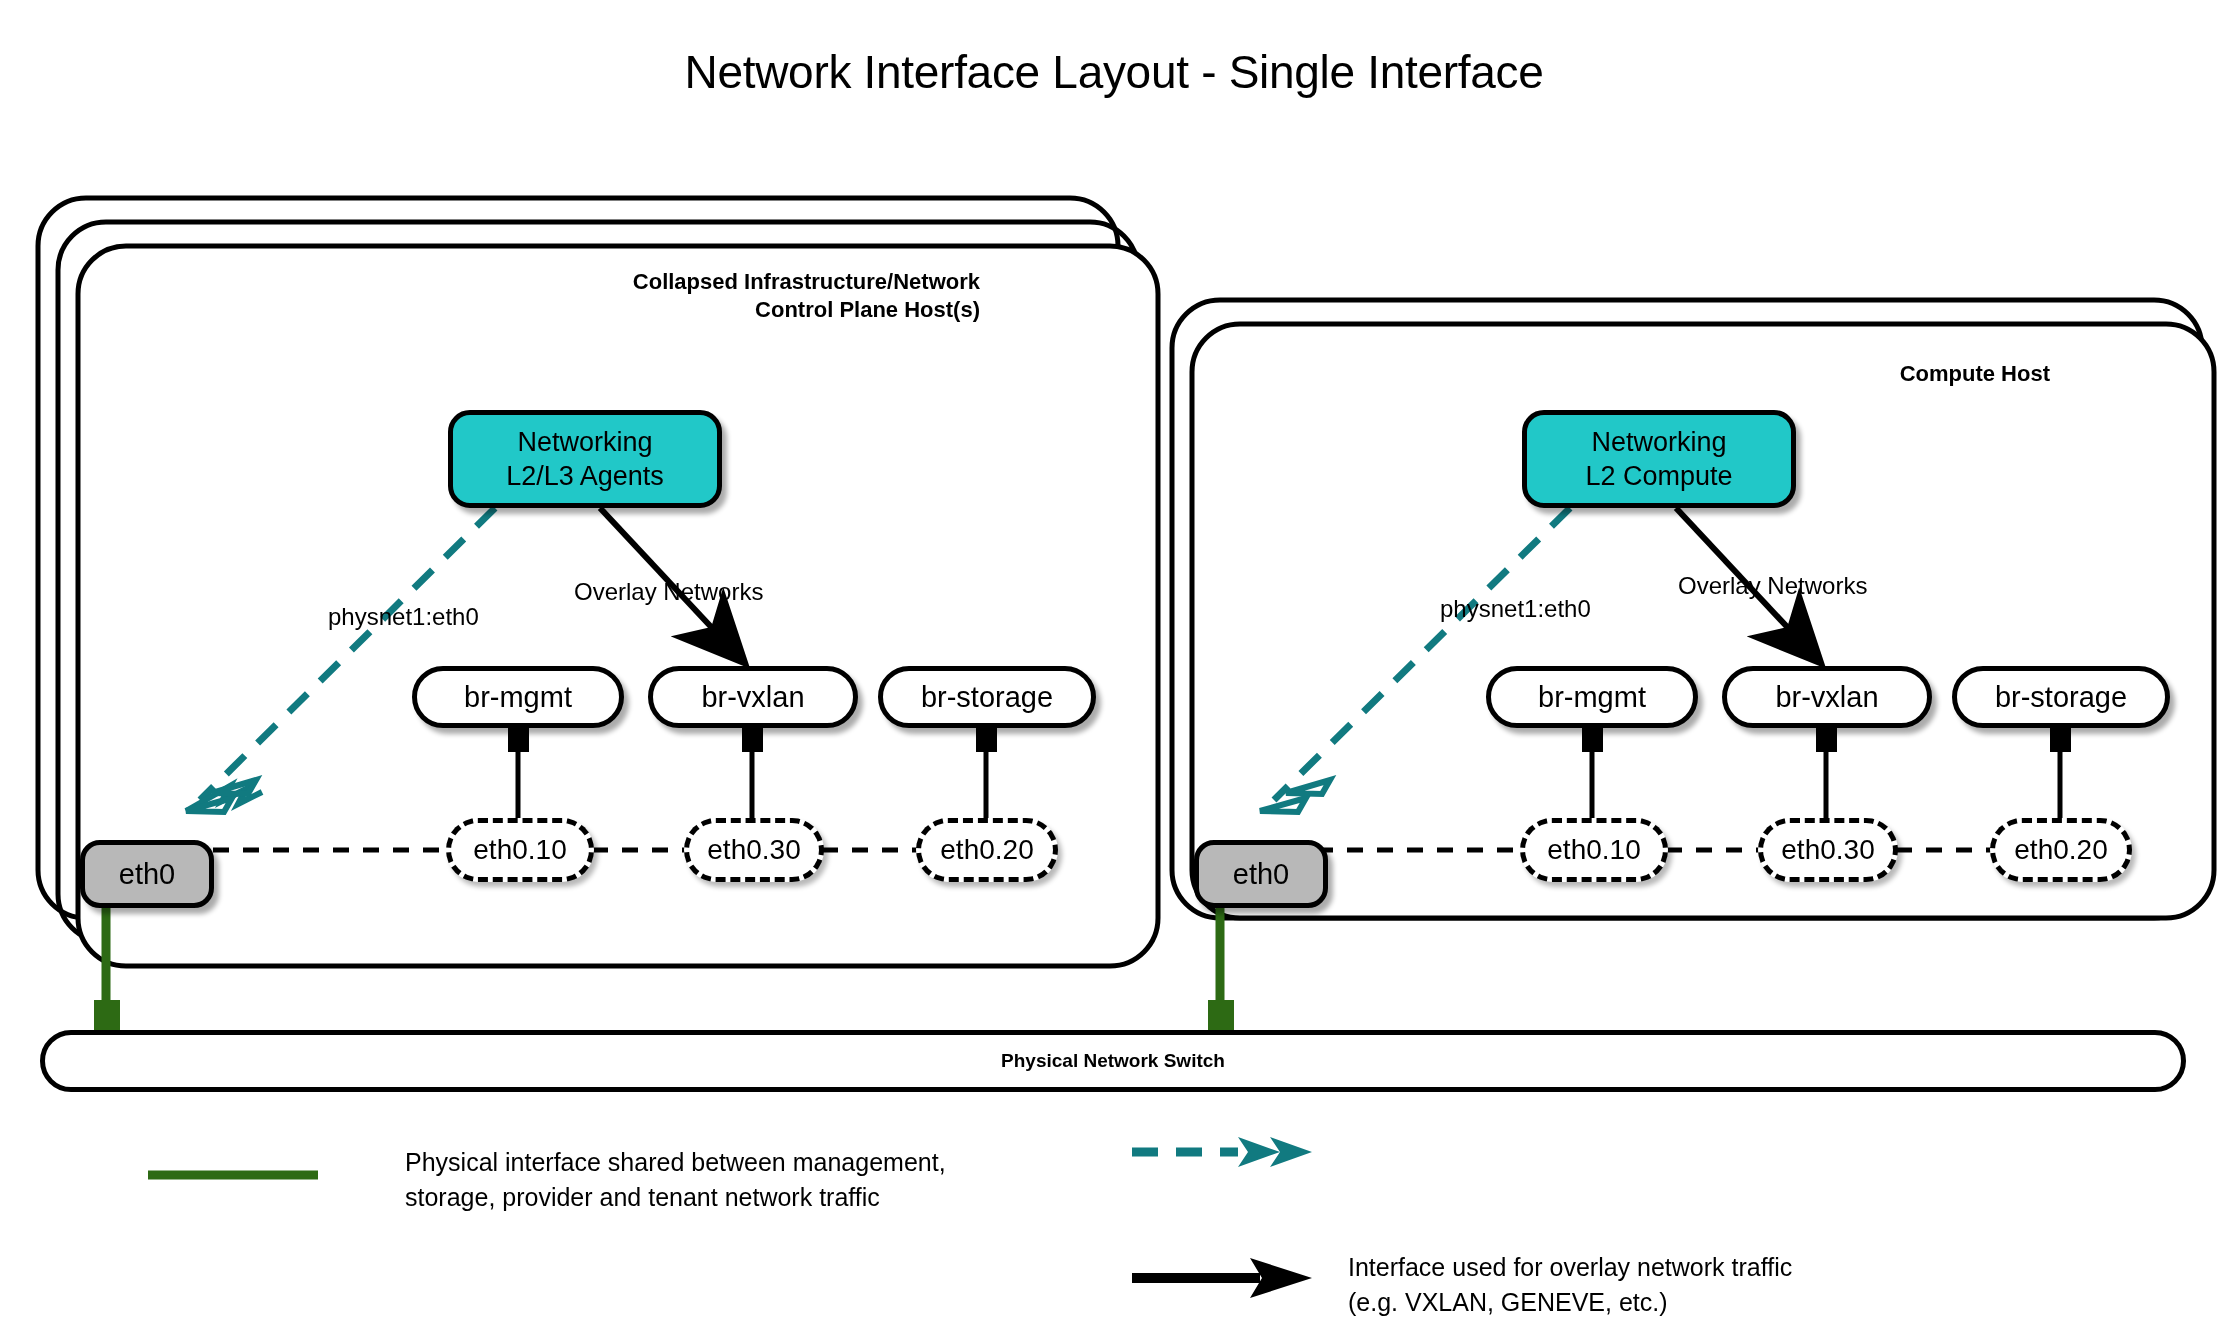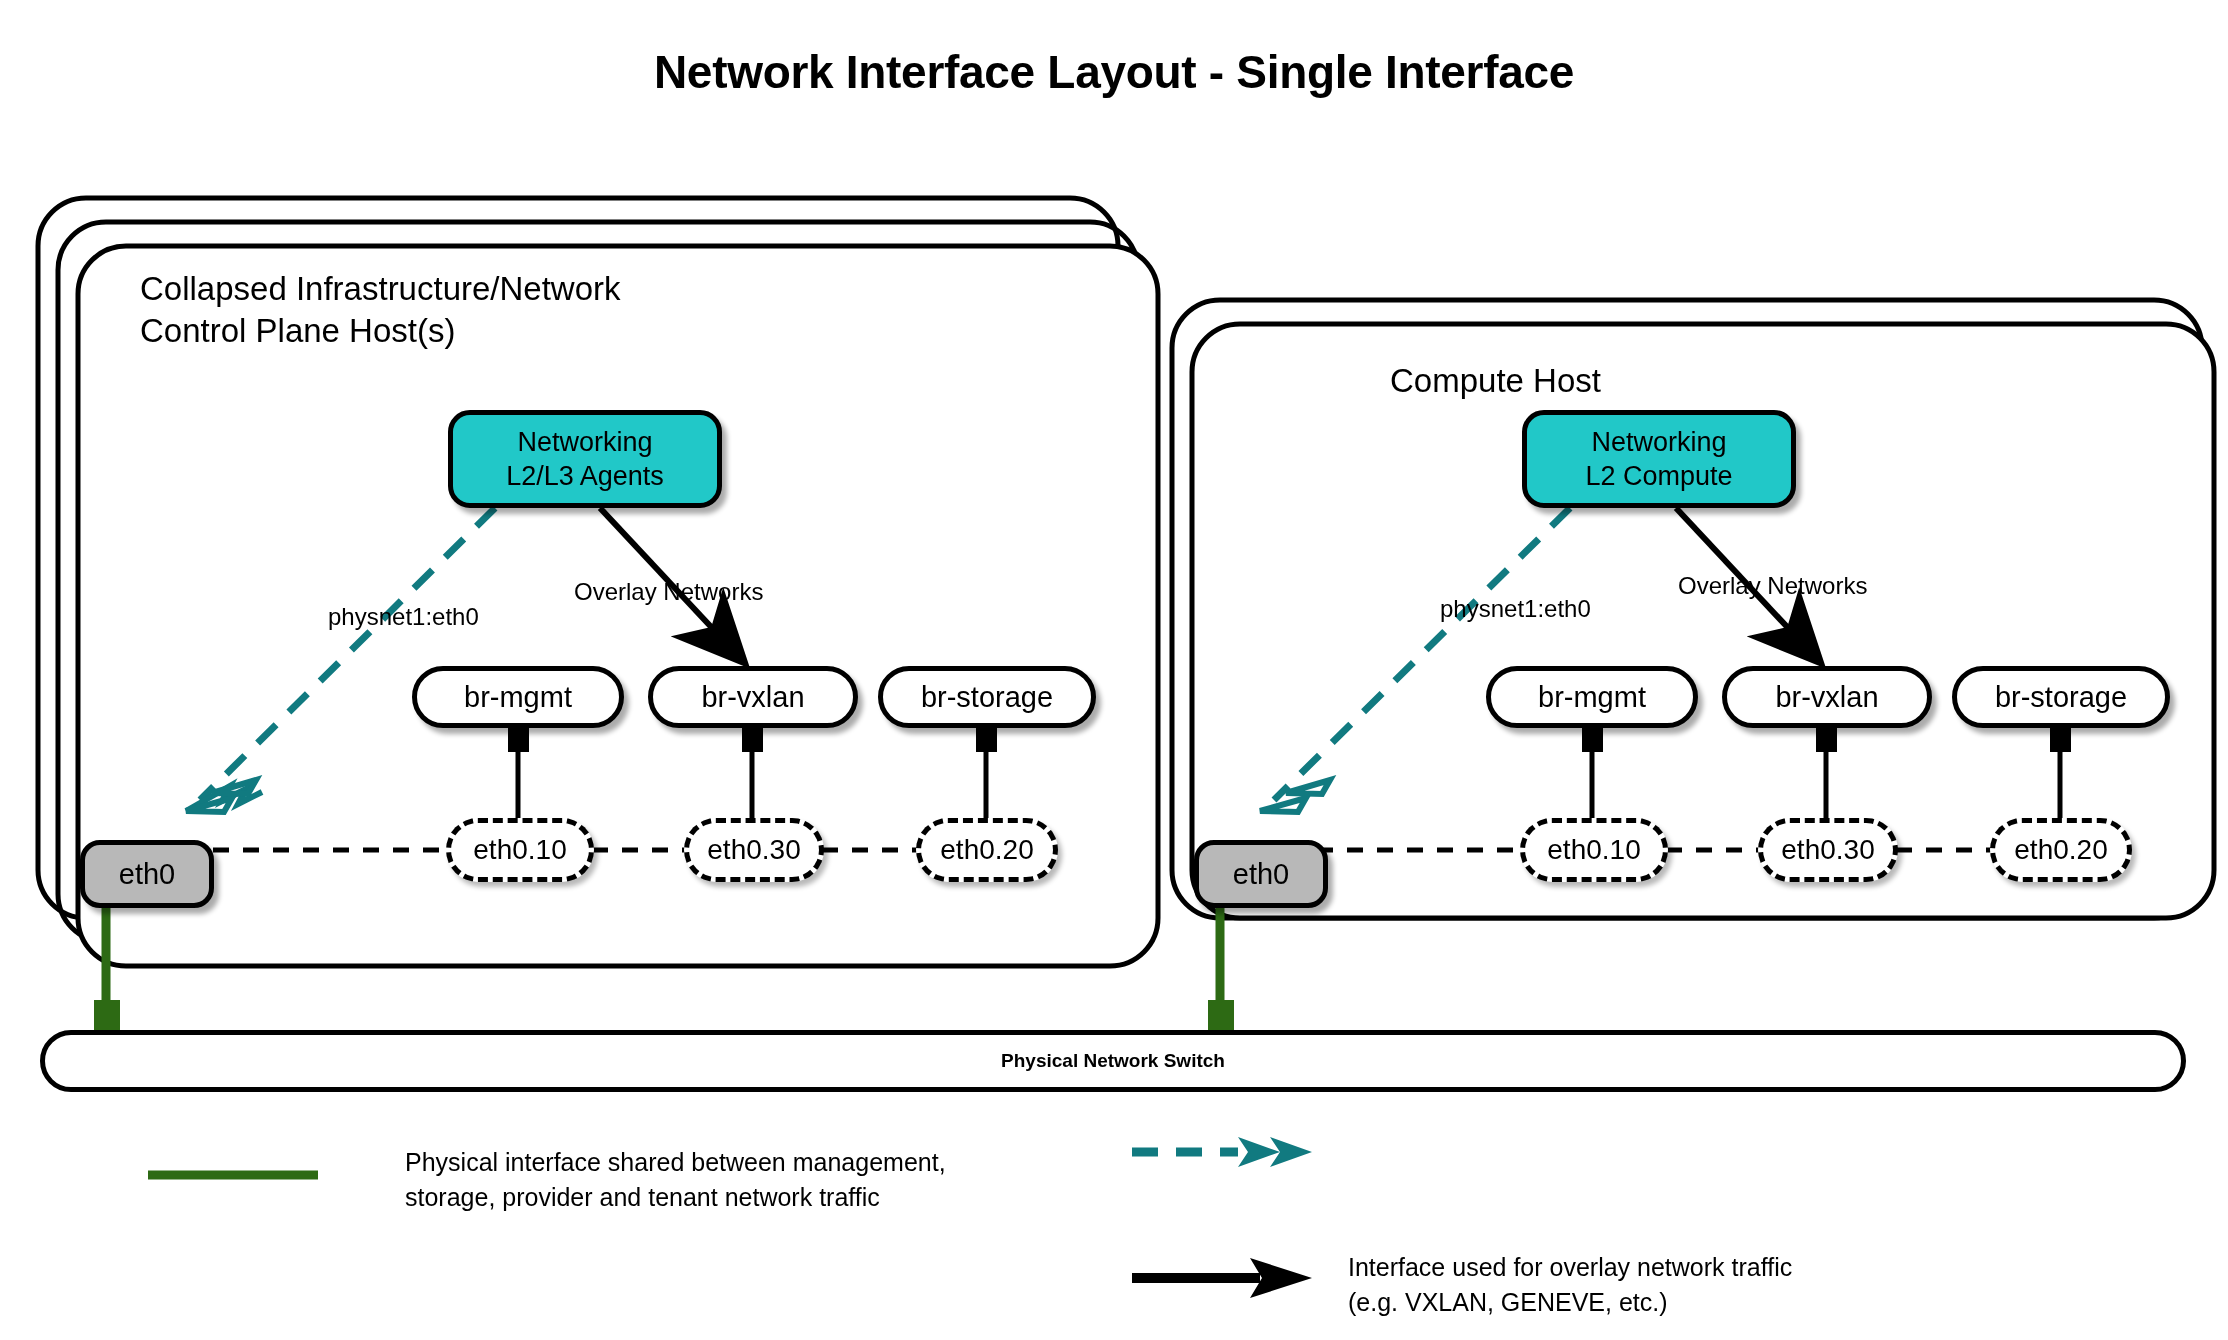--- a/index.html
+++ b/index.html
@@ -3,23 +3,23 @@
 <meta charset="utf-8">
 <style>
   html,body{margin:0;padding:0;background:#ffffff;}
   body{width:2228px;height:1340px;position:relative;overflow:hidden;
        font-family:"Liberation Sans",sans-serif;color:#000;}
 
   #stage{position:absolute;left:0;top:0;width:2228px;height:1340px;}
   #svgroot{position:absolute;left:0;top:0;width:2228px;height:1340px;}
 
   .title{position:absolute;left:0;top:45px;width:2228px;text-align:center;
-         font-size:46px;font-weight:bold;letter-spacing:-0.3px;}
-
-  .hosttitle{position:absolute;text-align:left;font-size:33px;font-weight:normal;line-height:1.28;}
+         font-size:46px;font-weight:normal;letter-spacing:-0.3px;}
+
+  .hosttitle{position:absolute;text-align:right;font-size:22px;font-weight:bold;line-height:1.28;}
 
   .node{position:absolute;display:flex;align-items:center;justify-content:center;
         text-align:right;box-sizing:border-box;background:#fff;}
 
   .agentbox{border:5px solid #000;border-radius:22px;background:#21c8c8;
             font-size:27px;line-height:1.26;
             box-shadow:5px 6px 5px rgba(0,0,0,0.33);}
 
   .bridge{border:5px solid #000;border-radius:34px;font-size:29px;
           box-shadow:5px 6px 5px rgba(0,0,0,0.33);}

